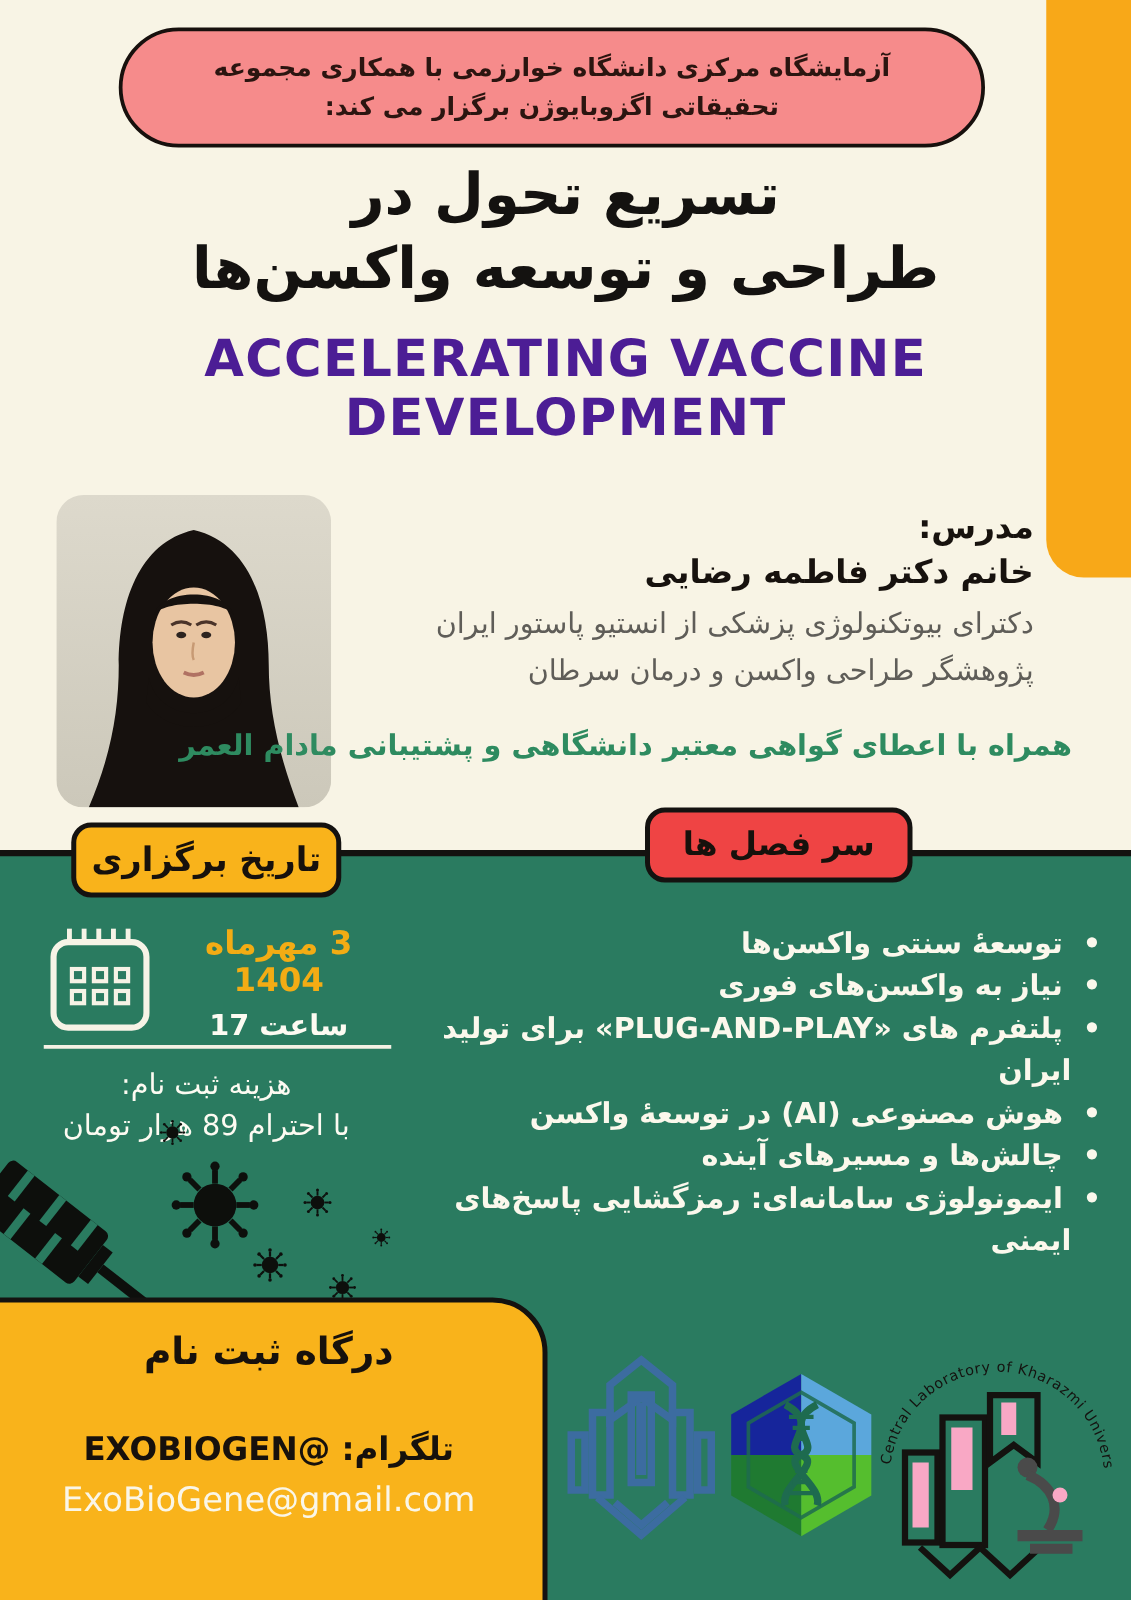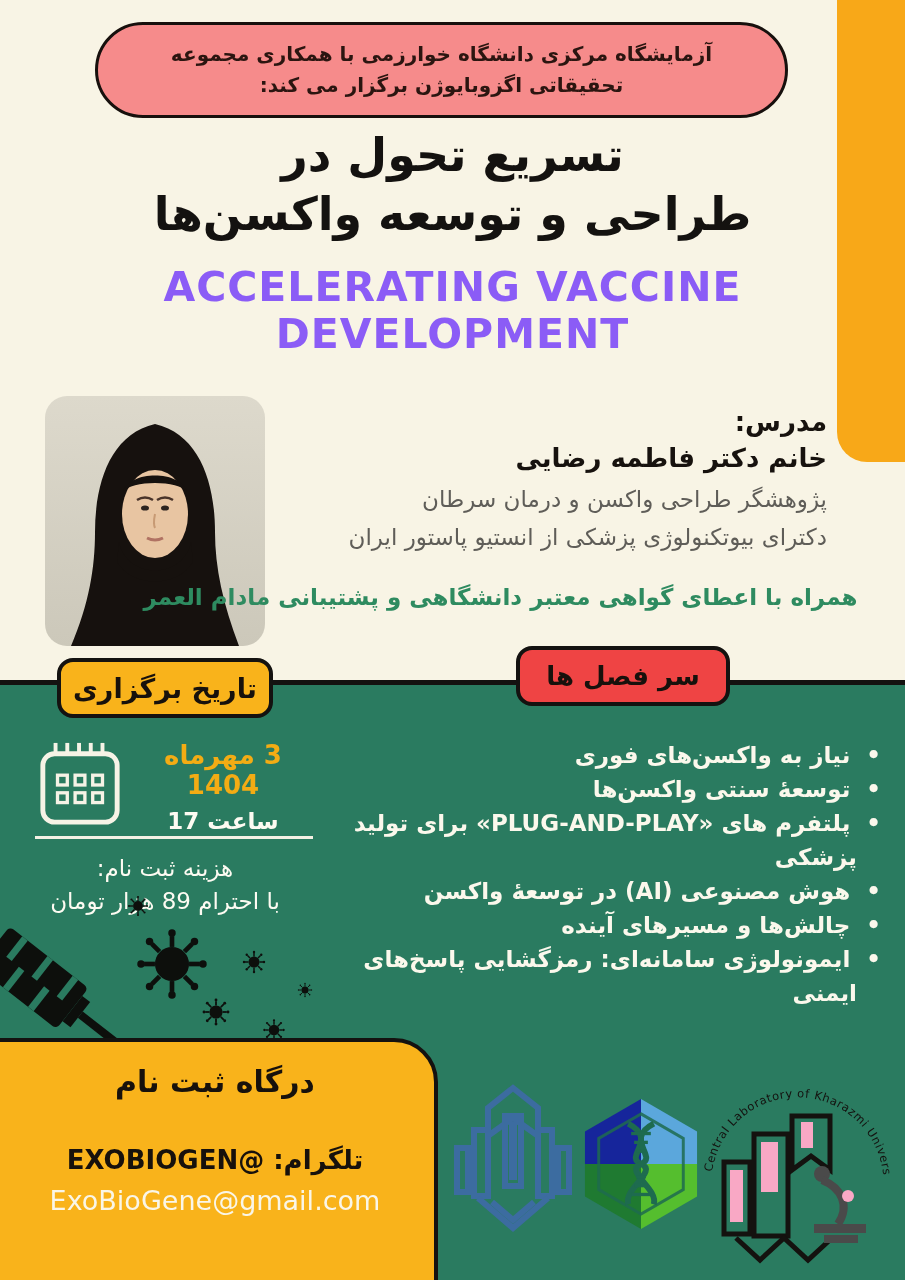--- a/index.html
+++ b/index.html
@@ -19,21 +19,21 @@
     border:3px solid #17100d;border-radius:48px;
     display:flex;align-items:center;justify-content:flex-end;text-align:center;
     color:#2b1510;font-weight:bold;font-size:20px;line-height:1.55;padding:0 34px;box-sizing:border-box;
   }
 
   .title-fa{
     left:0;top:126px;width:905px;text-align:center;color:#141210;
     font-weight:800;font-size:46px;line-height:1.28;
   }
   .title-en{
-    left:0;top:264px;width:905px;text-align:center;color:#8b5cf6;
+    left:0;top:264px;width:905px;text-align:center;color:#4c1d95;
     font-weight:bold;font-size:41px;line-height:1.15;letter-spacing:1px;
   }
 
   .photo{left:45px;top:396px;width:220px;height:250px;border-radius:22px;overflow:hidden;}
 
   .instructor{right:78px;top:404px;width:560px;text-align:right;direction:rtl;}
   .instructor .h{color:#17120e;font-weight:bold;font-size:26px;line-height:1.4;}
   .instructor .sub{color:#5f5d58;font-size:23px;line-height:1.4;margin-top:6px;}
 
   .cert-line{
@@ -111,22 +111,22 @@
     <ellipse cx="120" cy="112" rx="4" ry="2.6" fill="#2c2420"></ellipse>
     <path d="M110,118 q-2,10 0,14" stroke="#c79a74" stroke-width="2" fill="none"></path>
     <path d="M102,142 q8,4 16,0" stroke="#b07263" stroke-width="3" fill="none"></path>
     <path d="M74,146 C82,184 138,184 146,146 L148,166 C132,192 88,192 72,166 Z" fill="#16110e"></path>
   </svg>
 </div>
 
 <div class="abs instructor">
   <div class="h">مدرس:</div>
   <div class="h">خانم دکتر فاطمه رضایی</div>
+  <div class="sub">دکترای بیوتکنولوژی پزشکی از انستیو پاستور ایران</div>
   <div class="sub">پژوهشگر طراحی واکسن و درمان سرطان</div>
-  <div class="sub">دکترای بیوتکنولوژی پزشکی از انستیو پاستور ایران</div>
 </div>
 
 <div class="abs cert-line">همراه با اعطای گواهی معتبر دانشگاهی و پشتیبانی مادام العمر</div>
 
 <div class="abs green-section"></div>
 
 <div class="abs badge badge-date">
   <span>تاریخ برگزاری</span>
 </div>
 <div class="abs badge badge-topics">
@@ -160,23 +160,23 @@
   <div class="d">3 مهرماه 1404</div>
   <div class="t">ساعت 17</div>
 </div>
 <div class="abs divider"></div>
 <div class="abs fee">
   <div>هزینه ثبت نام:</div>
   <div>با احترام 89 هزار تومان</div>
 </div>
 
 <ul class="abs topics">
+  <li>توسعهٔ سنتی واکسن‌ها</li>
   <li>نیاز به واکسن‌های فوری</li>
-  <li>توسعهٔ سنتی واکسن‌ها</li>
-  <li>پلتفرم های «PLUG-AND-PLAY» برای تولید پزشکی</li>
+  <li>پلتفرم های «PLUG-AND-PLAY» برای تولید ایران</li>
   <li>هوش مصنوعی (AI) در توسعهٔ واکسن</li>
   <li>چالش‌ها و مسیرهای آینده</li>
   <li>ایمونولوژی سامانه‌ای: رمزگشایی پاسخ‌های ایمنی</li>
 </ul>
 
 <div class="abs" style="left:0px;top:872px;width:340px;height:200px;">
   <svg width="340" height="200" viewBox="0 0 340 200">
     <defs>
       <g id="virus">
         <circle r="11" fill="#0d0f0c"></circle>

